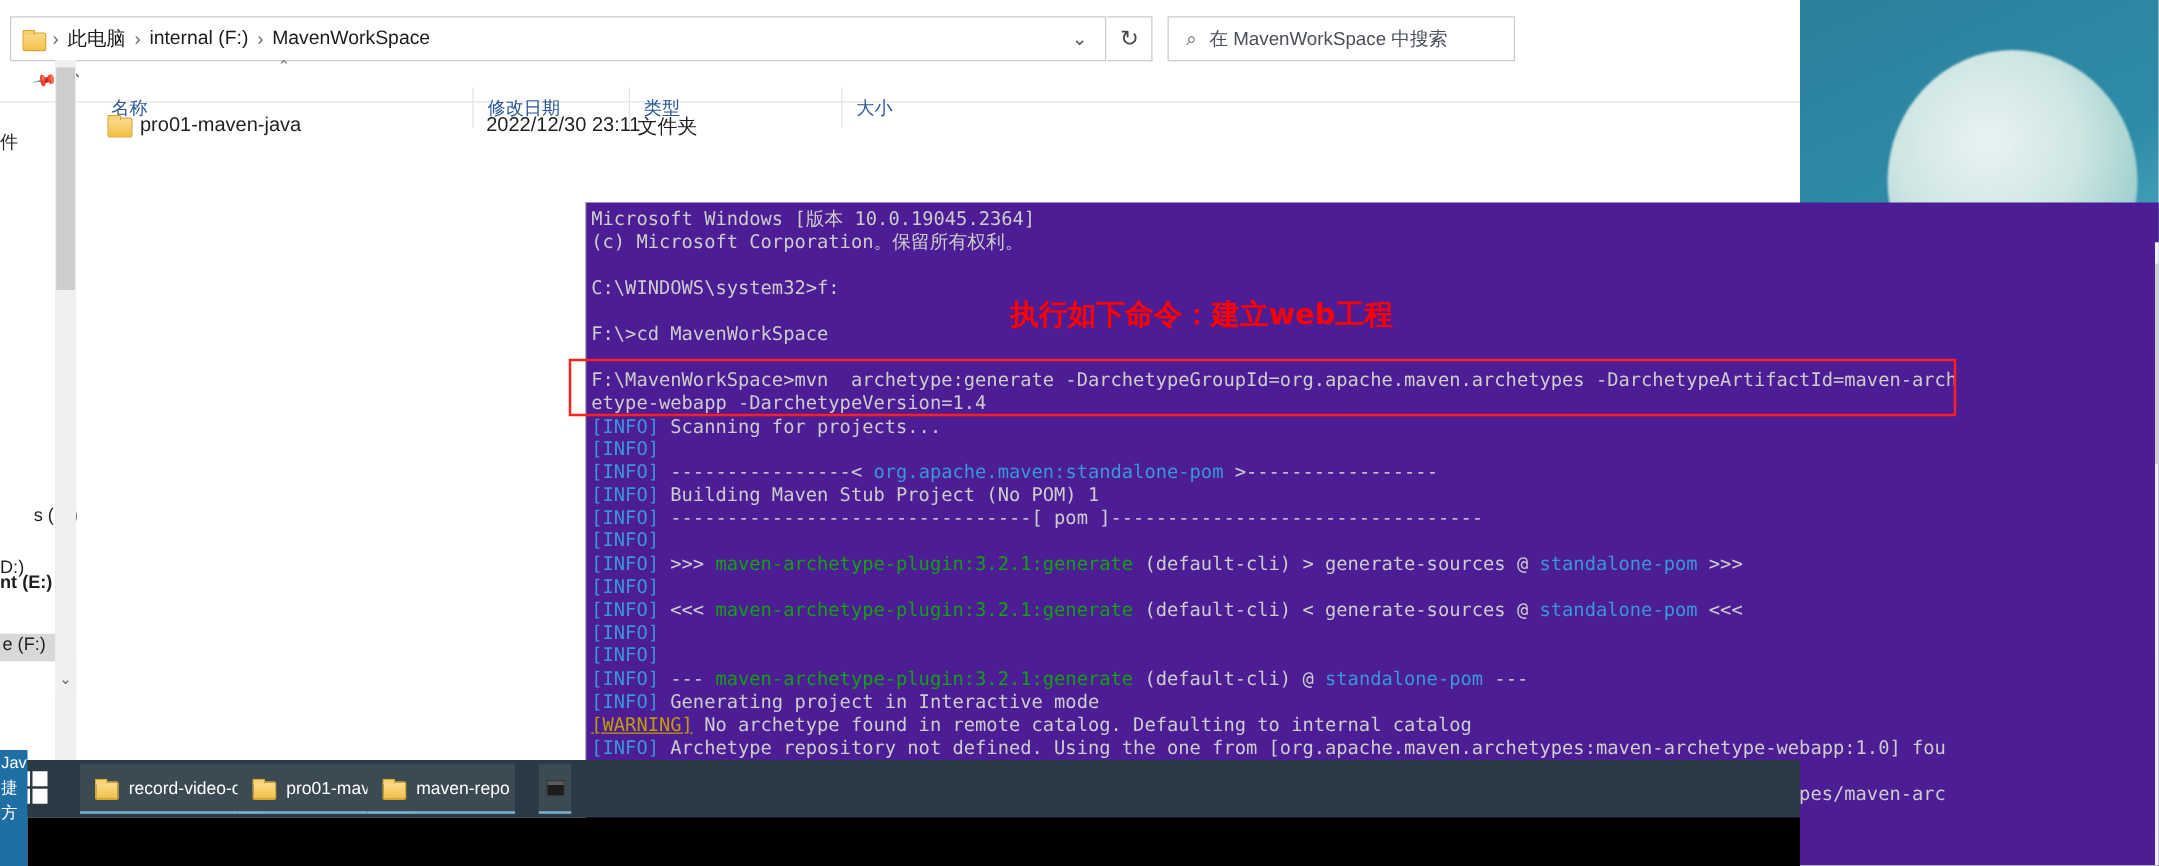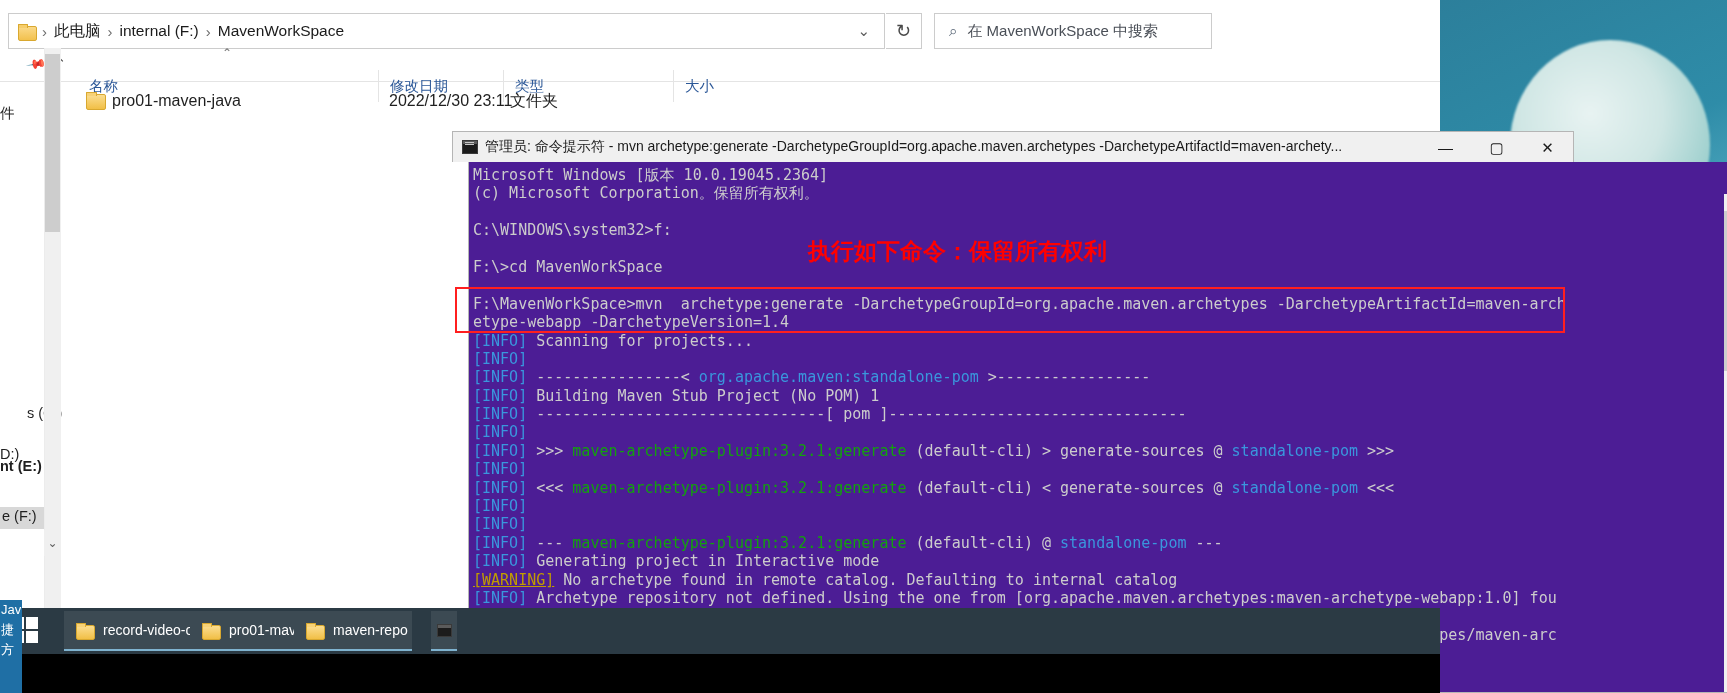--- a/index.html
+++ b/index.html
@@ -247,41 +247,32 @@
     <div class="nav-frag" style="left:0px; top:446px;">D:)</div>
     <div class="nav-frag" style="left:0px; top:458px;font-weight:bold;">nt (E:)</div>
     <div class="nav-frag" style="left:2px; top:508px;">e (F:)</div>
 
     <div class="nav-scroll"></div>
     <div class="nav-thumb"></div>
     <div class="nav-down">⌄</div>
   </div>
 
   <div class="cmd">
-    <div class="cmd-title">
-      <div class="cmd-ico"></div>
-      <div class="cmd-title-text">管理员: 命令提示符 - mvn  archetype:generate -DarchetypeGroupId=org.apache.maven.archetypes -DarchetypeArtifactId=maven-archety...</div>
-      <div class="winbtns">
-        <div class="winbtn">—</div>
-        <div class="winbtn">▢</div>
-        <div class="winbtn close">✕</div>
-      </div>
-    </div>
 
     <div class="cmd-body">
       <div class="cmd-text" id="cmd-text"><div class="ln"><span class="c-white">Microsoft Windows [版本 10.0.19045.2364]</span></div><div class="ln"><span class="c-white">(c) Microsoft Corporation。保留所有权利。</span></div><div class="ln"><span class="c-white"></span></div><div class="ln"><span class="c-white">C:\WINDOWS\system32&gt;f:</span></div><div class="ln"><span class="c-white"></span></div><div class="ln"><span class="c-white">F:\&gt;cd MavenWorkSpace</span></div><div class="ln"><span class="c-white"></span></div><div class="ln"><span class="c-white">F:\MavenWorkSpace&gt;mvn  archetype:generate -DarchetypeGroupId=org.apache.maven.archetypes -DarchetypeArtifactId=maven-arch</span></div><div class="ln"><span class="c-white">etype-webapp -DarchetypeVersion=1.4</span></div><div class="ln"><span class="c-blue">[INFO]</span><span class="c-white"> Scanning for projects...</span></div><div class="ln"><span class="c-blue">[INFO]</span></div><div class="ln"><span class="c-blue">[INFO]</span><span class="c-white"> ----------------&lt; </span><span class="c-blue">org.apache.maven:standalone-pom</span><span class="c-white"> &gt;-----------------</span></div><div class="ln"><span class="c-blue">[INFO]</span><span class="c-white"> Building Maven Stub Project (No POM) 1</span></div><div class="ln"><span class="c-blue">[INFO]</span><span class="c-white"> --------------------------------[ pom ]---------------------------------</span></div><div class="ln"><span class="c-blue">[INFO]</span></div><div class="ln"><span class="c-blue">[INFO]</span><span class="c-white"> &gt;&gt;&gt; </span><span class="c-green">maven-archetype-plugin:3.2.1:generate</span><span class="c-white"> (default-cli) &gt; generate-sources @ </span><span class="c-blue">standalone-pom</span><span class="c-white"> &gt;&gt;&gt;</span></div><div class="ln"><span class="c-blue">[INFO]</span></div><div class="ln"><span class="c-blue">[INFO]</span><span class="c-white"> &lt;&lt;&lt; </span><span class="c-green">maven-archetype-plugin:3.2.1:generate</span><span class="c-white"> (default-cli) &lt; generate-sources @ </span><span class="c-blue">standalone-pom</span><span class="c-white"> &lt;&lt;&lt;</span></div><div class="ln"><span class="c-blue">[INFO]</span></div><div class="ln"><span class="c-blue">[INFO]</span></div><div class="ln"><span class="c-blue">[INFO]</span><span class="c-white"> --- </span><span class="c-green">maven-archetype-plugin:3.2.1:generate</span><span class="c-white"> (default-cli) @ </span><span class="c-blue">standalone-pom</span><span class="c-white"> ---</span></div><div class="ln"><span class="c-blue">[INFO]</span><span class="c-white"> Generating project in Interactive mode</span></div><div class="ln"><span class="c-yellow">[WARNING]</span><span class="c-white"> No archetype found in remote catalog. Defaulting to internal catalog</span></div><div class="ln"><span class="c-blue">[INFO]</span><span class="c-white"> Archetype repository not defined. Using the one from [org.apache.maven.archetypes:maven-archetype-webapp:1.0] fou</span></div><div class="ln"><span class="c-white">nd in catalog internal</span></div><div class="ln"><span class="c-white">Downloading from nexus-aliyun: http://maven.aliyun.com/nexus/content/groups/public/org/apache/maven/archetypes/maven-arc</span></div></div>
       <div class="cmd-sb">
         <div class="cmd-sb-up">▲</div>
         <div class="cmd-sb-thumb"></div>
 
       </div>
     </div>
   </div>
 
-  <div class="ann-red">执行如下命令：保留所有权利</div>
+  <div class="ann-red">执行如下命令：建立web工程</div>
   <div class="red-box"></div>
 
   <div class="taskbar">
     <div class="tb-start">
         <i></i>
         <i></i>
         <i></i>
         <i></i>
       </div>
     <div class="tb-item" style="left:64px; width:146px;">

